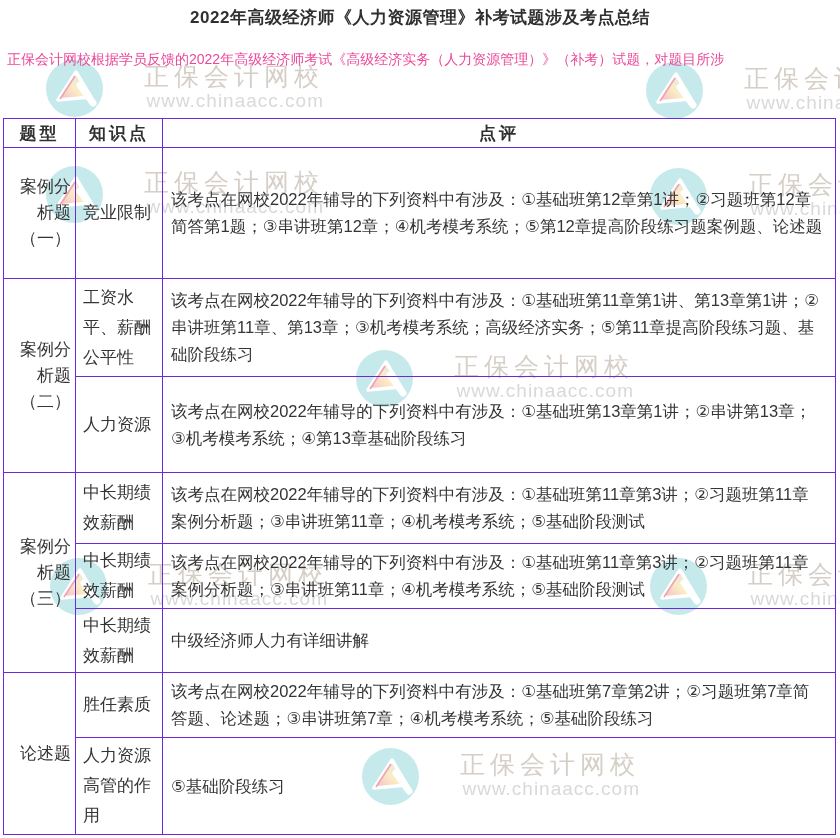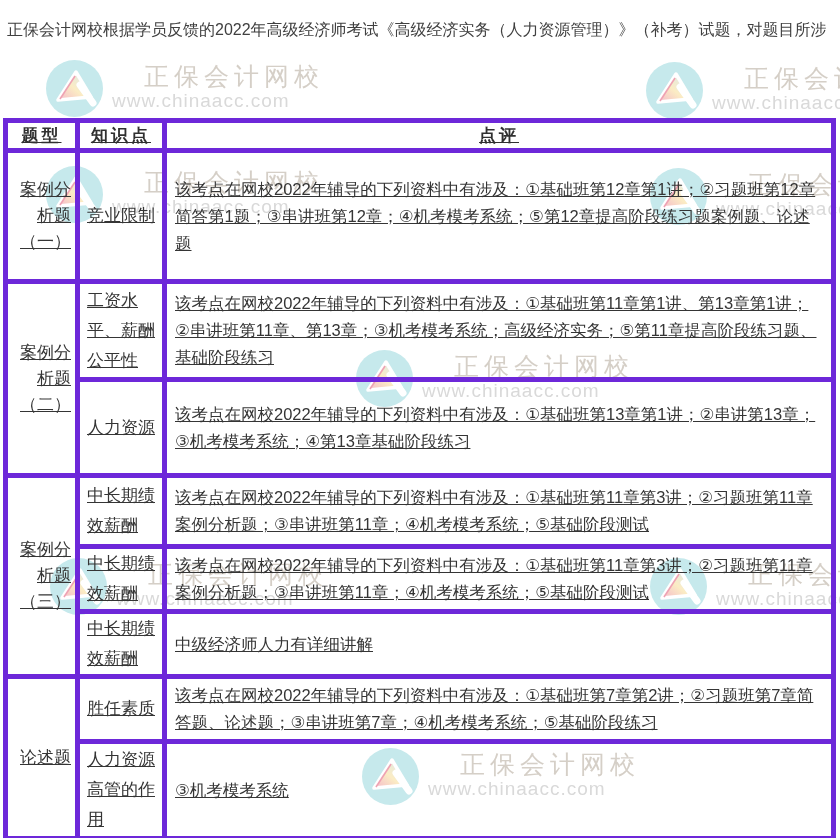--- a/index.html
+++ b/index.html
@@ -22,50 +22,49 @@
     white-space:nowrap;
   }
   .wm-logo{width:57px;height:57px;flex:0 0 57px;}
   .wm-txt{margin-left:9px;padding-top:2px;}
   .wm-brand{
     font-size:25px;letter-spacing:5px;
     color:#d5cfc7;line-height:28px;margin-left:32px;
   }
   .wm-url{
     font-size:19px;letter-spacing:1px;
-    color:#d9d9d9;line-height:22px;
+    color:#d9d9d9;line-height:22px;text-align:right;
   }
 
   
   .above{position:relative;z-index:2;}
   .doc-title{
     margin-top:6px;
     text-align:center;
     font-size:17px;font-weight:bold;color:#2f2f2f;
     letter-spacing:0.5px;
   }
   .intro{
     margin:16px 6px 0 7px;
-    font-size:16px;color:#404040;
+    font-size:14px;color:#ec4899;
     line-height:28px;
   }
   .intro div{white-space:nowrap;}
 
   table.points{
     position:absolute;left:3px;top:118px;z-index:2;
     width:833px;
     border-collapse:collapse;table-layout:fixed;
     font-size:17px;color:#353535;
     background:transparent;
   }
   table.points th,table.points td{
-    border:5px solid #6d28d9;
+    border:1px solid #6d28d9;
     background:transparent;
     font-weight:normal;
-    text-decoration:underline;
   }
   table.points th{
     font-weight:bold;text-align:center;vertical-align:middle;
     letter-spacing:3px;font-size:17px;color:#303030;
   }
   td.type{
     text-align:right;vertical-align:middle;
     white-space:pre-line;line-height:26px;padding:0 4px;
   }
   td.kn{
@@ -187,20 +186,21 @@
       <path d="M12 40 L30 12 L45 37 Z" fill="url(#wmg)" stroke="#ffffff" stroke-width="3.5" stroke-linejoin="round"></path>
       <path d="M34 25 L47 43" stroke="#ffffff" stroke-width="7" stroke-linecap="round"></path>
       <path d="M14 39 L29 16" stroke="#e87c94" stroke-width="1.6" opacity="0.7"></path>
     </svg>
     <div class="wm-txt">
       <div class="wm-brand">正保会计网校</div>
       <div class="wm-url">www.chinaacc.com</div>
     </div>
   </div>
 
+  <div class="doc-title above">2022年高级经济师《人力资源管理》补考试题涉及考点总结</div>
 
   <div class="intro above">
     <div>正保会计网校根据学员反馈的2022年高级经济师考试《高级经济实务（人力资源管理）》（补考）试题，对题目所涉</div>
   </div>
 
   <table class="points">
     <colgroup>
       <col style="width:72px">
         <col style="width:87px">
         <col>
@@ -255,18 +255,18 @@
 
       <tr style="height:65px">
         <td class="type" rowspan="2">论述题</td>
         <td class="kn">胜任素质</td>
         <td class="cm">该考点在网校2022年辅导的下列资料中有涉及：①基础班第7章第2讲；②习题班第7章简答题、论述题；③串讲班第7章；④机考模考系统；⑤基础阶段练习</td>
       </tr>
       <tr style="height:97px">
         <td class="kn">人力资源
 高管的作
 用</td>
-        <td class="cm">③机考模考系统</td>
+        <td class="cm">⑤基础阶段练习</td>
       </tr>
     </tbody>
   </table>
 
 </div>
 
 </body></html>

